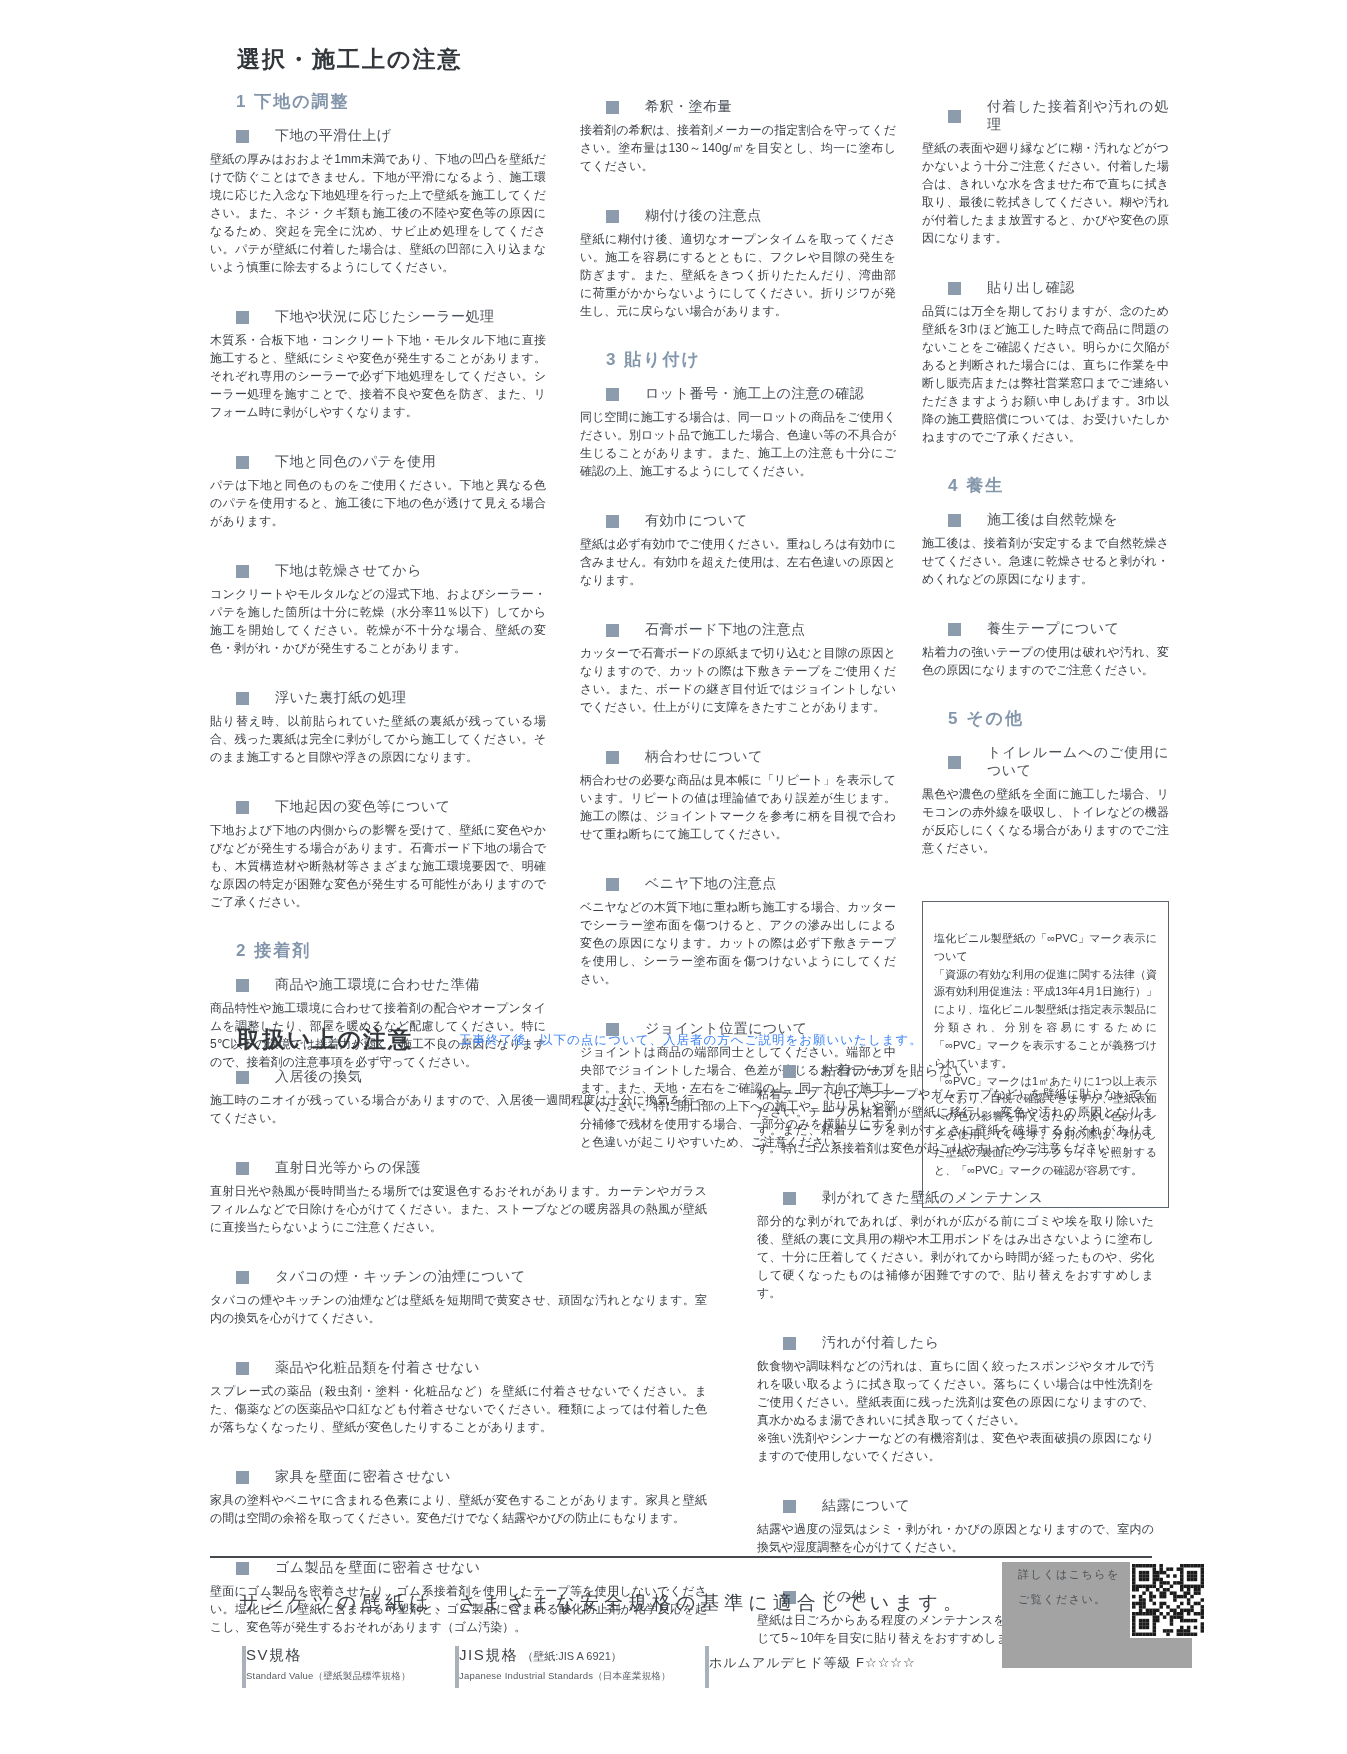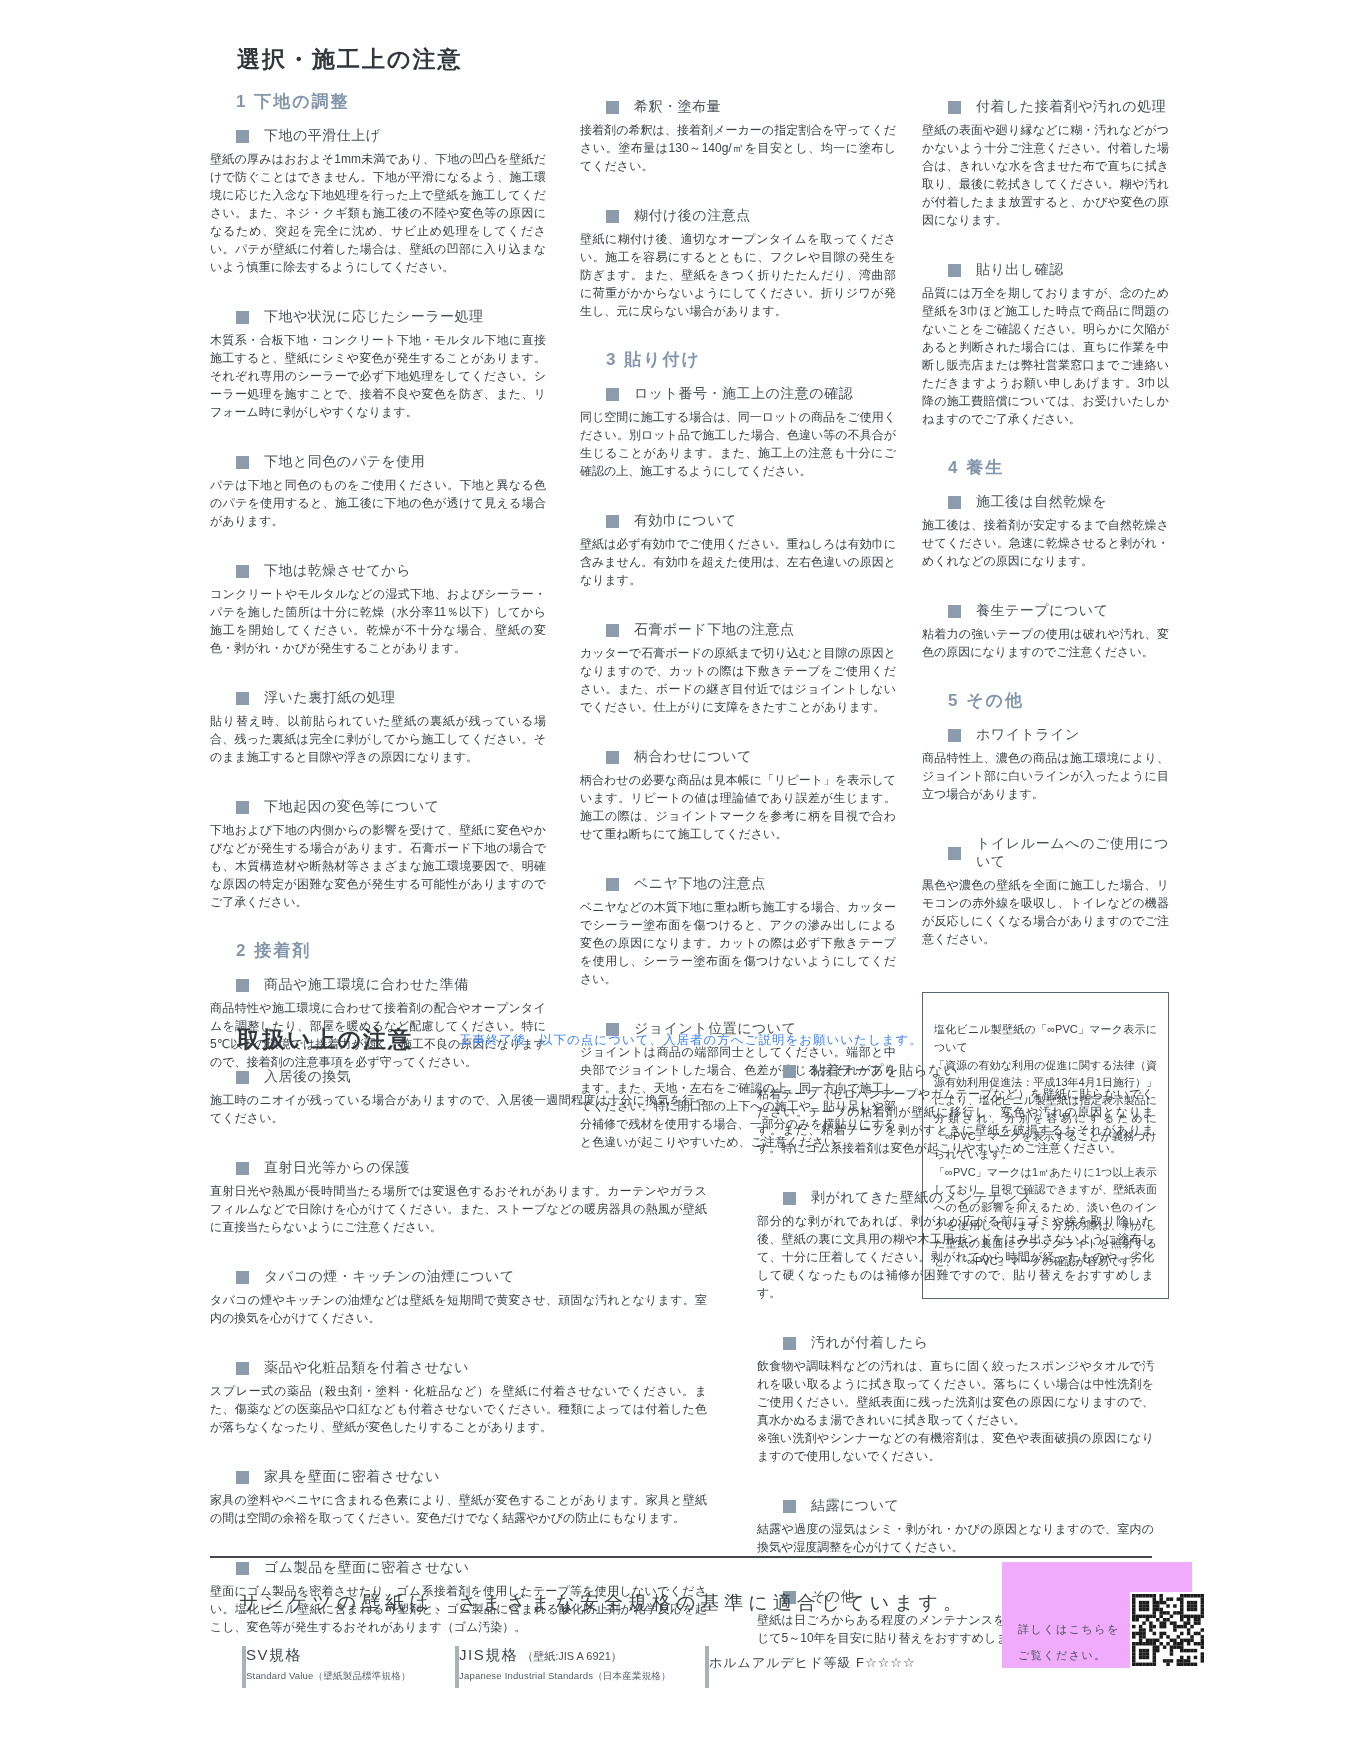--- a/index.html
+++ b/index.html
@@ -12,37 +12,37 @@
   .abs { position:absolute; }
   .main-title { font-size:23px; font-weight:bold; color:#33373c; letter-spacing:2px; }
   .sec2-subtitle { font-size:12.5px; color:#3b82f6; margin-left:46px; letter-spacing:1px; position:relative; top:-3px; }
 
   .col { position:absolute; text-align:justify; }
   .col > :first-child { margin-top:0 !important; }
 
   .numhead { font-size:17px; font-weight:bold; color:#8496ab; letter-spacing:2px; margin:28px 0 14px 26px; }
   .item { margin-top:32px; }
   .numhead + .item { margin-top:0; }
-  .ihead { display:flex; align-items:center; gap:15px; margin:0 0 5px 26px; font-size:14px; color:#4b5158; letter-spacing:0.5px; }
+  .ihead { display:flex; align-items:center; gap:26px; margin:0 0 5px 26px; font-size:14px; color:#4b5158; letter-spacing:0.5px; }
   .sq { width:13px; height:13px; background:#8c9cad; flex:none; }
   .ibody { font-size:12px; line-height:1.5; color:#3b4046; white-space:pre-line; }
 
   .pvcbox { margin-top:44px; border:1px solid #5d646b; padding:28px 11px; }
   .pvcbox p { font-size:11px; line-height:1.62; color:#3b4046; text-align:justify; }
 
   .footer-line { height:2px; background:#45494e; }
   .footer-headline { font-size:19px; font-weight:500; color:#3e4349; letter-spacing:5px; }
   .std { border-left:4px solid #a9b2ba; top:1646px; min-height:42px; }
   .std-name { font-size:15px; color:#3e4349; letter-spacing:1.5px; }
   .std-note { font-size:11px; letter-spacing:0; margin-left:4px; color:#4a5056; }
   .std-sub { font-size:9.5px; color:#565c62; margin-top:5px; letter-spacing:0.2px; }
   .std-name-sm { font-size:13px; letter-spacing:1px; padding-top:8px; }
 
-  .qrbox { left:1002px; top:1562px; width:190px; height:106px; background:#f0abfc;
-           display:flex; align-items:flex-end; gap:10px; padding:0 7px 0 16px; }
+  .qrbox { left:1002px; top:1562px; width:190px; height:106px; background:#a3a3a3;
+           display:flex; align-items:flex-start; gap:10px; padding:0 7px 0 16px; }
   .qrtext { font-size:11px; color:#4a5056; line-height:2.3; letter-spacing:1.5px; white-space:nowrap; }
   .qrsvg { width:76px; height:76px; flex:none; background:#ffffff; padding:2px; }
 </style>
 </head>
 <body>
 
 <h1 class="main-title abs" style="left:237px; top:44px;">選択・施工上の注意</h1>
 
 <div class="col" id="s1c0" style="left:210px; top:90px; width:336px;">
     <div class="numhead">1 下地の調整</div>
@@ -180,27 +180,20 @@
       <p class="ibody">施工後は、接着剤が安定するまで自然乾燥させてください。急速に乾燥させると剥がれ・めくれなどの原因になります。</p>
     </div>
     <div class="item">
       <div class="ihead">
         <span class="sq"></span>
         <span>養生テープについて</span>
       </div>
       <p class="ibody">粘着力の強いテープの使用は破れや汚れ、変色の原因になりますのでご注意ください。</p>
     </div>
     <div class="numhead">5 その他</div>
-    <div class="item">
-      <div class="ihead">
-        <span class="sq"></span>
-        <span>ホワイトライン</span>
-      </div>
-      <p class="ibody">商品特性上、濃色の商品は施工環境により、ジョイント部に白いラインが入ったように目立つ場合があります。</p>
-    </div>
     <div class="item">
       <div class="ihead">
         <span class="sq"></span>
         <span>トイレルームへのご使用について</span>
       </div>
       <p class="ibody">黒色や濃色の壁紙を全面に施工した場合、リモコンの赤外線を吸収し、トイレなどの機器が反応しにくくなる場合がありますのでご注意ください。</p>
     </div>
     <div class="pvcbox">
       <p>塩化ビニル製壁紙の「∞PVC」マーク表示について</p>
       <p>「資源の有効な利用の促進に関する法律（資源有効利用促進法：平成13年4月1日施行）」により、塩化ビニル製壁紙は指定表示製品に分類され、分別を容易にするために「∞PVC」マークを表示することが義務づけられています。</p>

